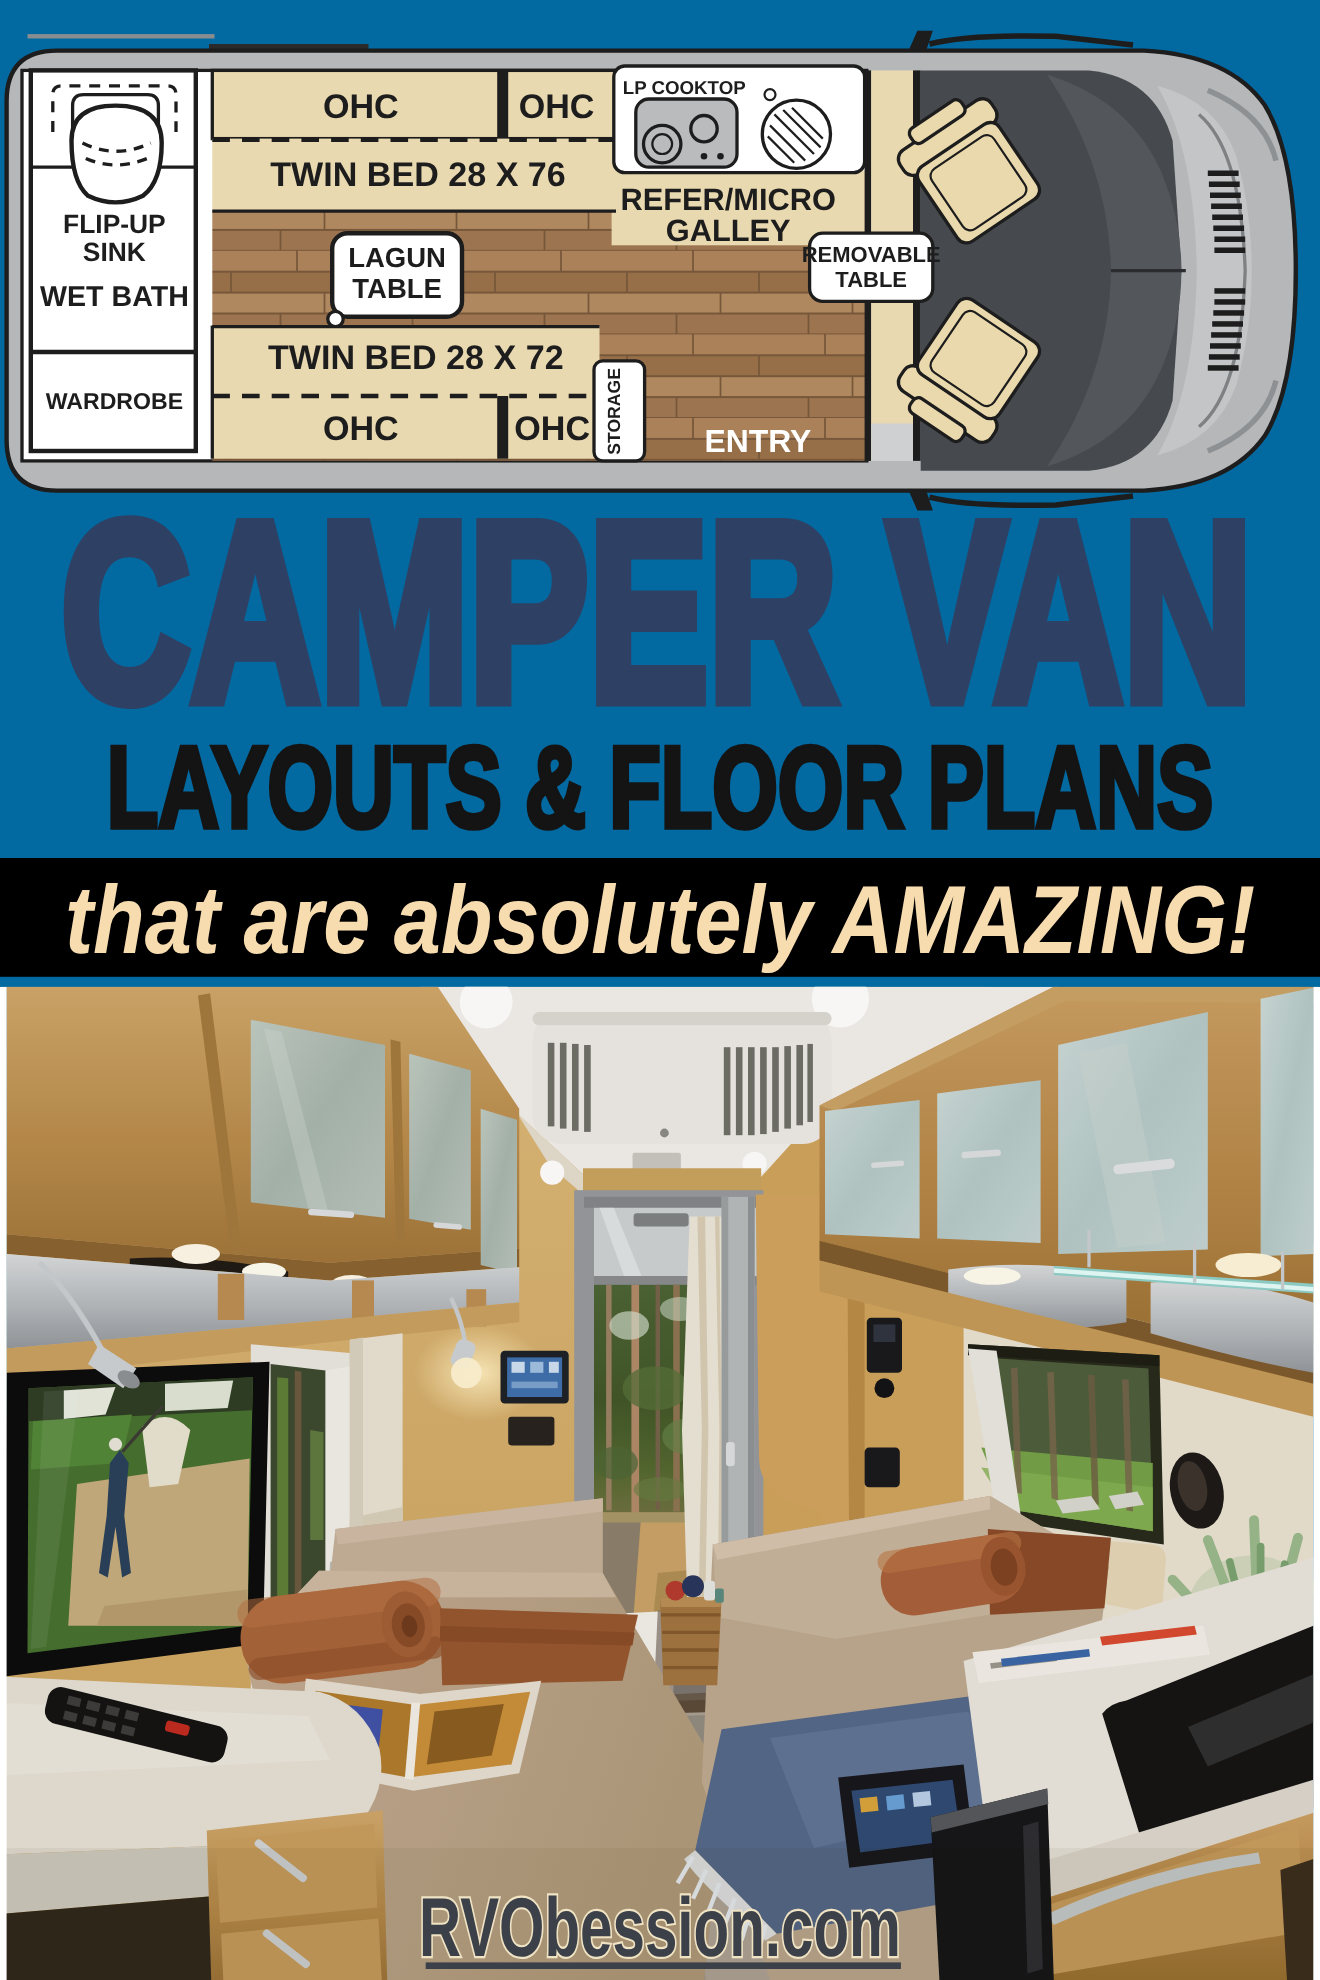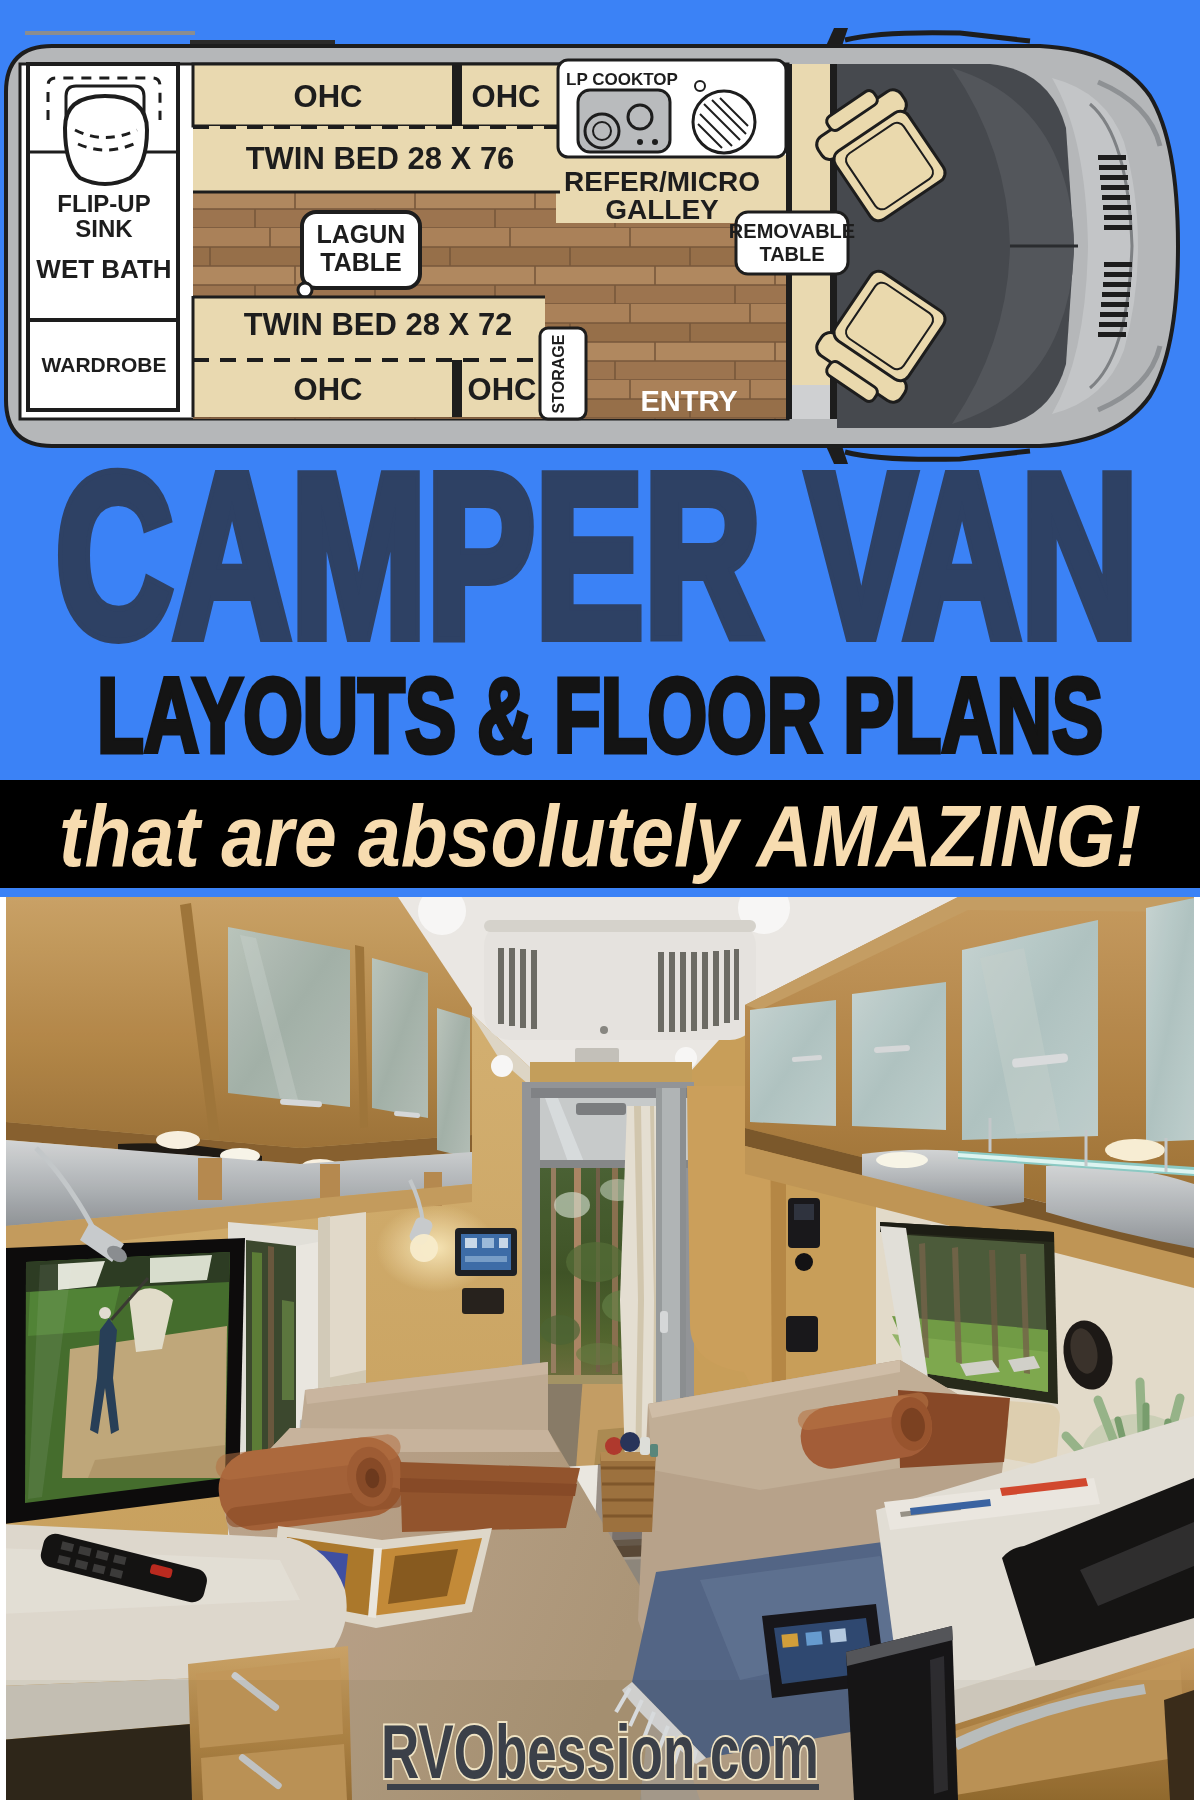--- a/index.html
+++ b/index.html
@@ -1,16 +1,16 @@
 <!DOCTYPE html>
 <html><head>
 <meta charset="utf-8">
 <style>
   html,body{margin:0;padding:0;background:#fff;}
-  .page{position:relative;width:1200px;height:1800px;overflow:hidden;background:#3b82f6;font-family:"Liberation Sans",sans-serif;}
+  .page{position:relative;width:1200px;height:1800px;overflow:hidden;background:#0369a1;font-family:"Liberation Sans",sans-serif;}
   .abs{position:absolute;}
 </style>
 </head>
 <body>
 <div class="page">
 
 <svg class="abs" style="left:0;top:0;" width="1200" height="465" viewBox="0 0 1200 465">
   <defs>
     <pattern id="wood" width="120" height="76" patternUnits="userSpaceOnUse">
       <rect width="120" height="76" fill="#a47b55"></rect>

